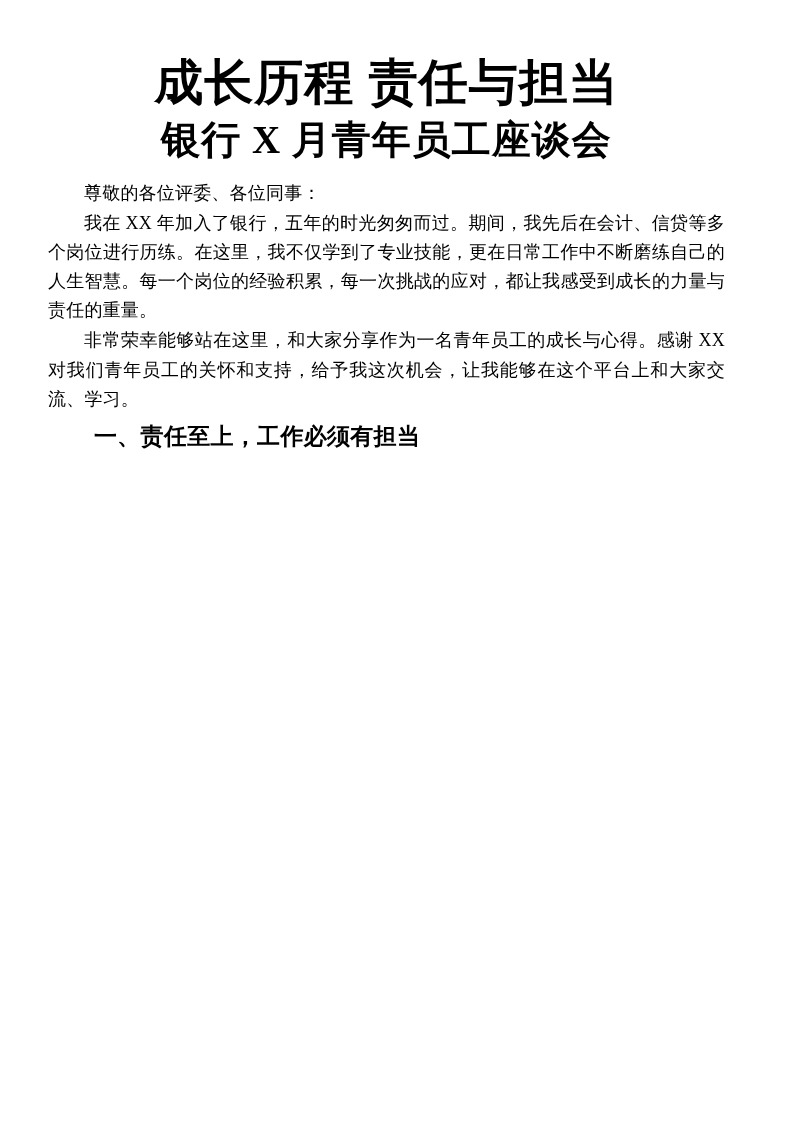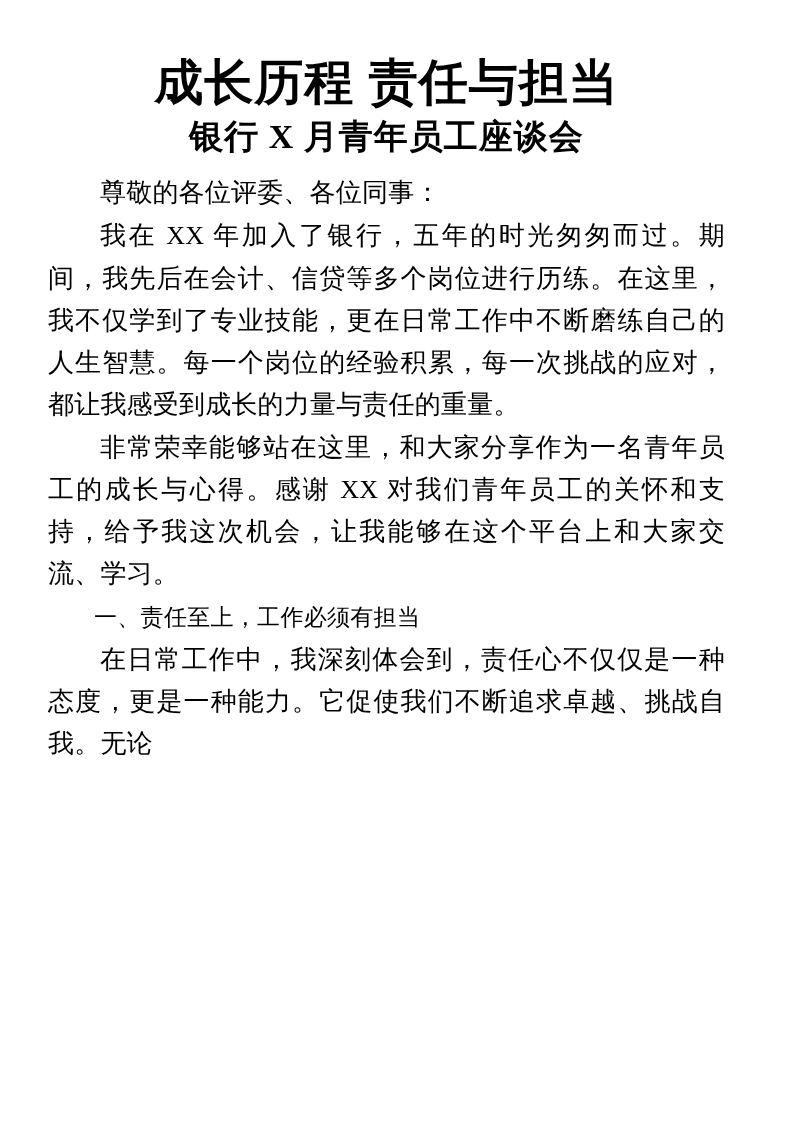--- a/index.html
+++ b/index.html
@@ -28,54 +28,53 @@
     font-size: 49px;
     line-height: 1.18;
     letter-spacing: 1px;
     margin: 16px 0 4px 0;
     white-space: nowrap;
   }
   .title-sub {
     text-align: center;
     font-family: "Liberation Serif", "DejaVu Serif", serif;
     font-weight: bold;
-    font-size: 34px;
+    font-size: 39px;
     line-height: 1.25;
     letter-spacing: 1px;
     margin: 0 0 14px 0;
     white-space: nowrap;
   }
   .body-text p {
-    font-size: 26px;
+    font-size: 18px;
     line-height: 1.62;
     margin: 0 0 1px 0;
     text-align: justify;
     text-justify: inter-ideograph;
     text-indent: 2em;
     letter-spacing: 0.2px;
   }
   .heading {
     font-family: "Liberation Sans", "DejaVu Sans", sans-serif;
-    font-weight: normal;
+    font-weight: bold;
     font-size: 23px;
     line-height: 1.62;
     margin: 4px 0 2px 0;
     text-indent: 2em;
     letter-spacing: 0.3px;
   }
 </style>
 </head>
 <body>
 
 <div class="page">
 
   <div class="title-main">成长历程 责任与担当</div>
   <div class="title-sub">银行 X 月青年员工座谈会</div>
 
   <div class="body-text">
     <p>尊敬的各位评委、各位同事：</p>
     <p>我在 XX 年加入了银行，五年的时光匆匆而过。期间，我先后在会计、信贷等多个岗位进行历练。在这里，我不仅学到了专业技能，更在日常工作中不断磨练自己的人生智慧。每一个岗位的经验积累，每一次挑战的应对，都让我感受到成长的力量与责任的重量。</p>
     <p>非常荣幸能够站在这里，和大家分享作为一名青年员工的成长与心得。感谢 XX 对我们青年员工的关怀和支持，给予我这次机会，让我能够在这个平台上和大家交流、学习。</p>
     <div class="heading">一、责任至上，工作必须有担当</div>
-    <p>在日常工作中，我深刻体会到，责任心不仅仅是一种态度，更是一种能力。它促使我们不断追求卓越、挑战自我。无论</p>
   </div>
 
 </div>
 
 </body></html>

